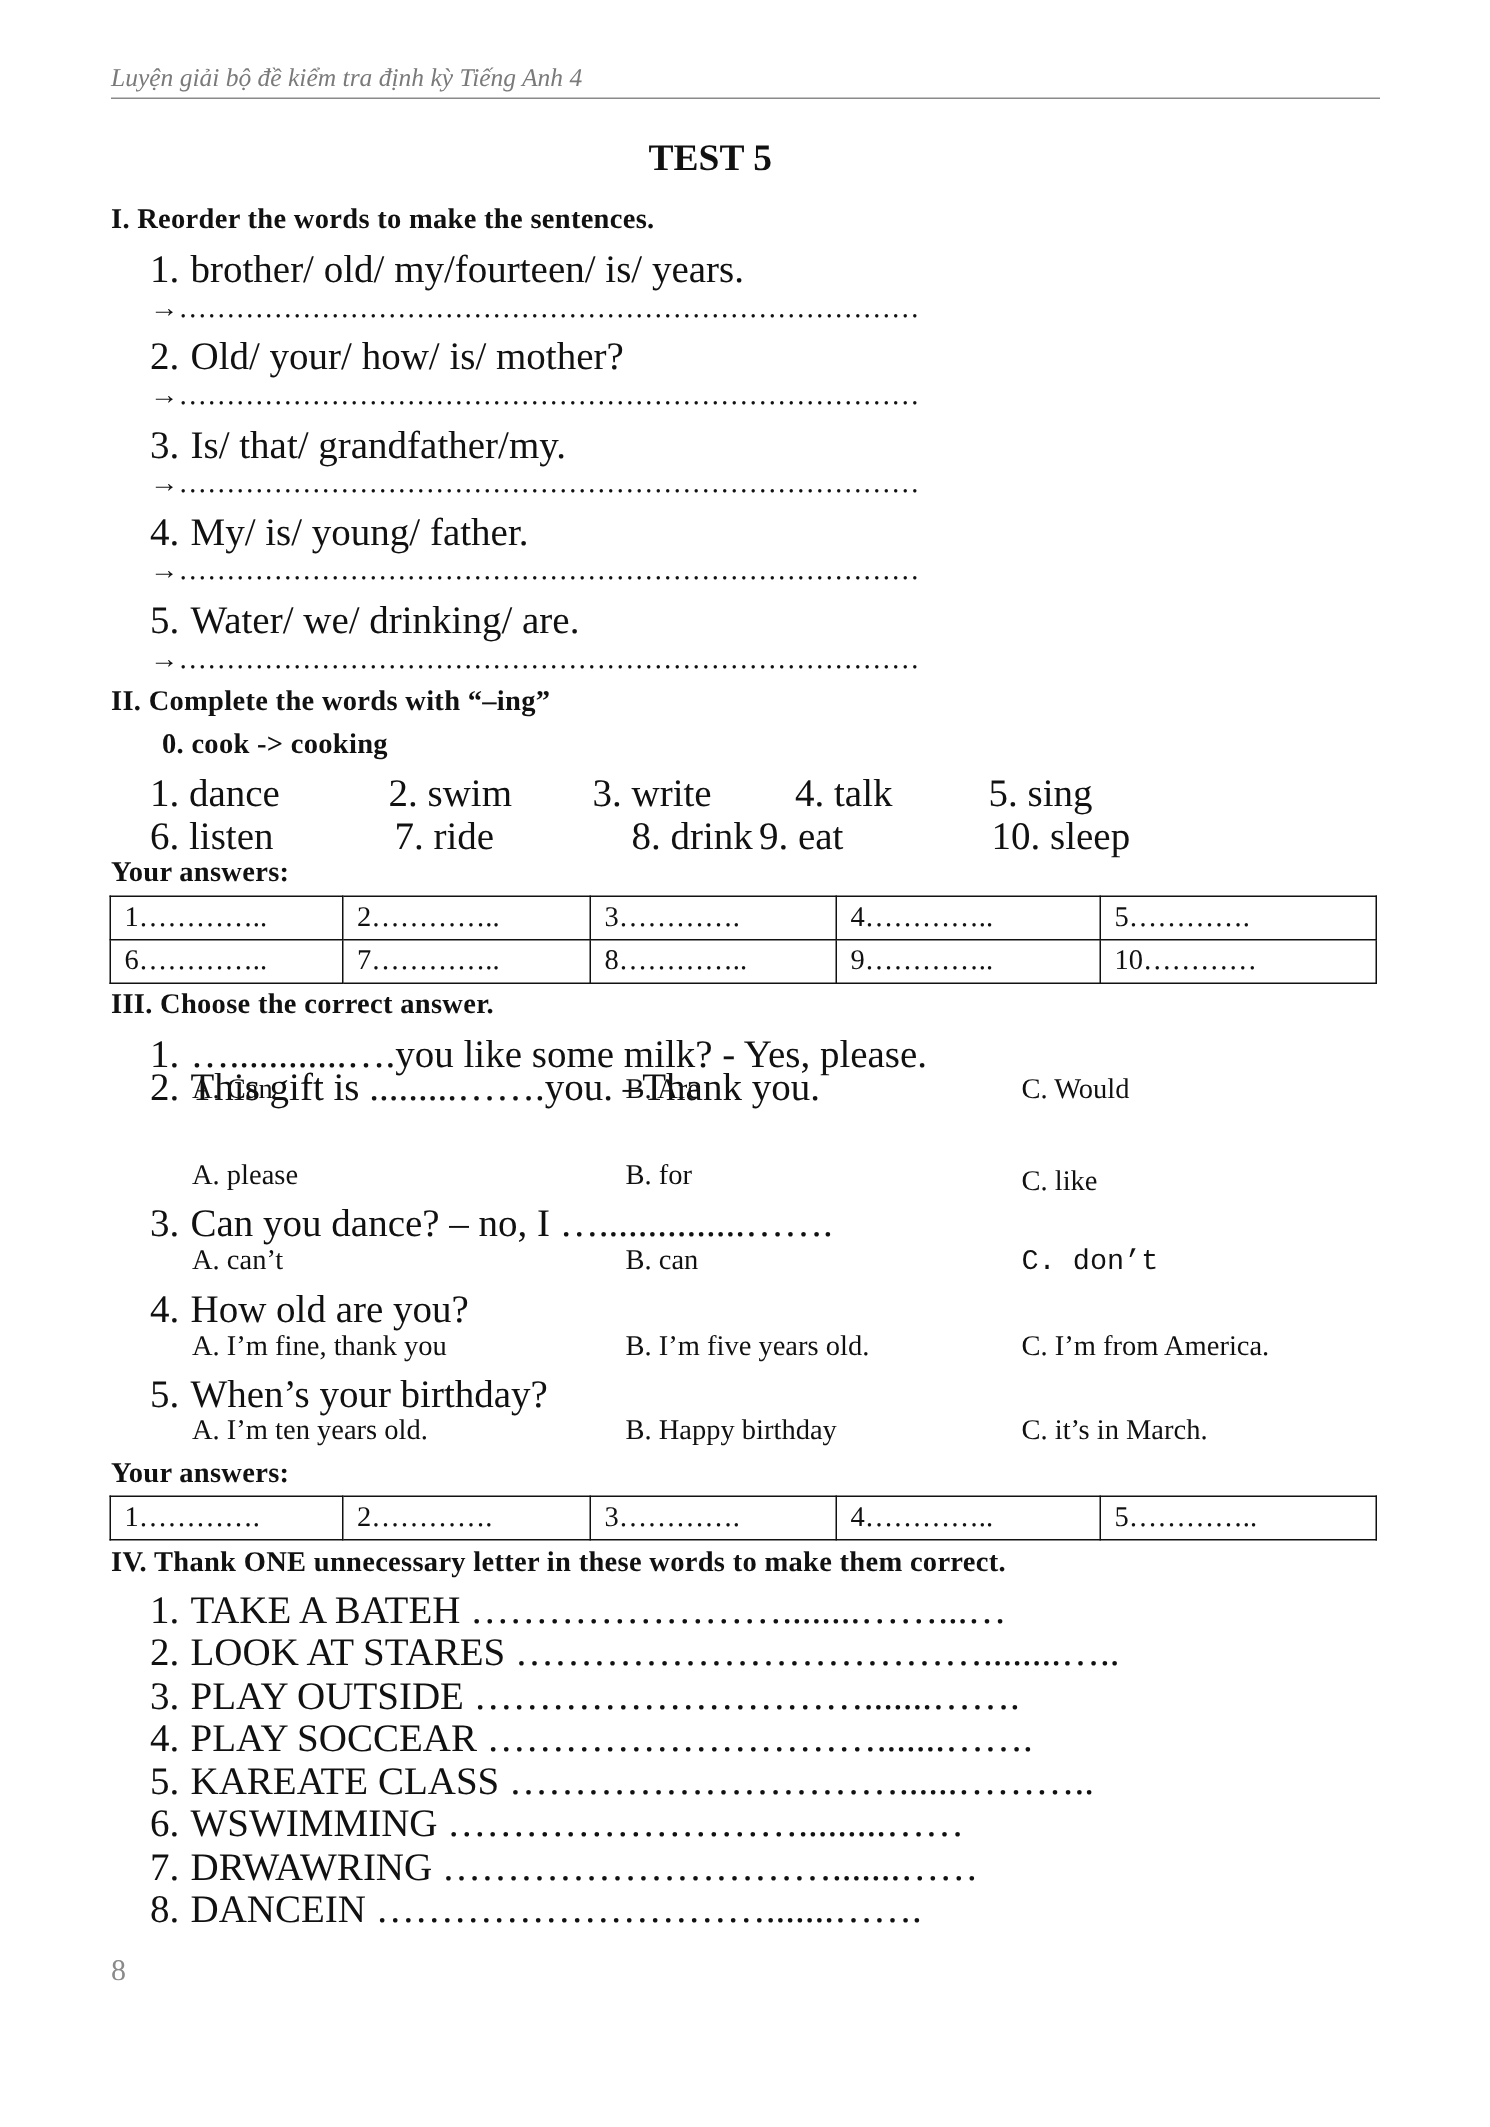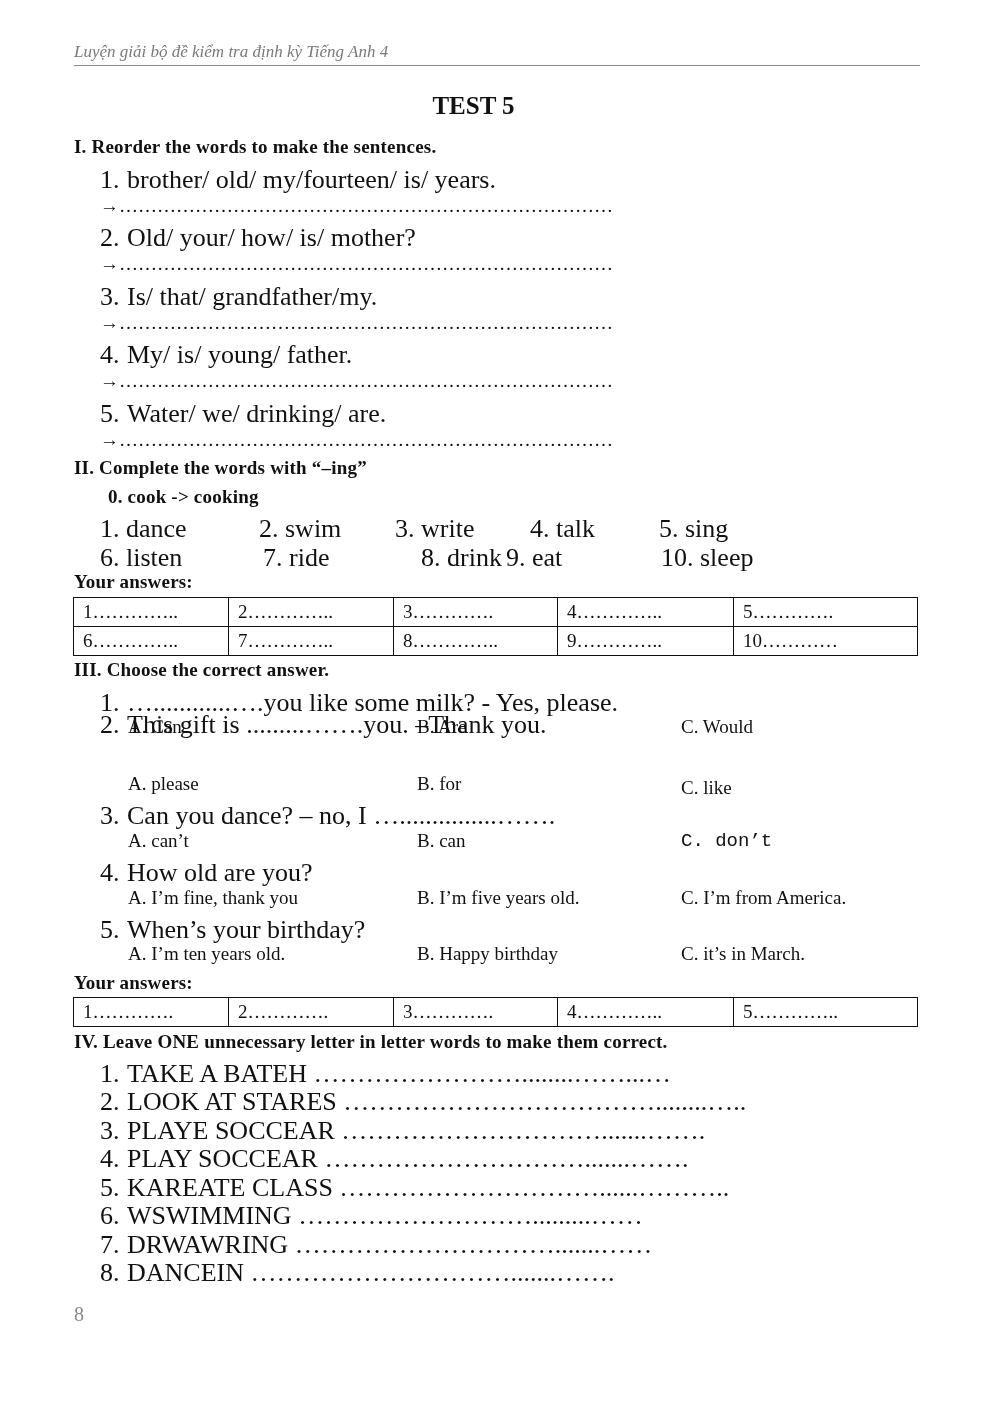--- a/index.html
+++ b/index.html
@@ -146,30 +146,30 @@
       <tr>
     <td>1………….</td>
     <td>2………….</td>
     <td>3………….</td>
     <td>4…………..</td>
     <td>5…………..</td>
   </tr>
 </tbody>
   </table>
 
-<div class="abs sec" style="left:74px; top:1031px;">IV. Leave ONE unnecessary letter in letter words to make them correct.</div>
+<div class="abs sec" style="left:74px; top:1031px;">IV. Thank ONE unnecessary letter in these words to make them correct.</div>
 
 <div class="abs line" style="left:100px; top:1059px;">
   <span class="num">1.</span><span>TAKE A BATEH ……………………........……...…</span>
 </div>
 <div class="abs line" style="left:100px; top:1087px;">
   <span class="num">2.</span><span>LOOK AT STARES ………………………………........…..</span>
 </div>
 <div class="abs line" style="left:100px; top:1116px;">
-  <span class="num">3.</span><span>PLAYE SOCCEAR ………………………….......…….</span>
+  <span class="num">3.</span><span>PLAY OUTSIDE ………………………….......…….</span>
 </div>
 <div class="abs line" style="left:100px; top:1144px;">
   <span class="num">4.</span><span>PLAY SOCCEAR  ………………………….......…….</span>
 </div>
 <div class="abs line" style="left:100px; top:1173px;">
   <span class="num">5.</span><span>KAREATE CLASS …………………………......………..</span>
 </div>
 <div class="abs line" style="left:100px; top:1201px;">
   <span class="num">6.</span><span>WSWIMMING ……………………….........……</span>
 </div>

